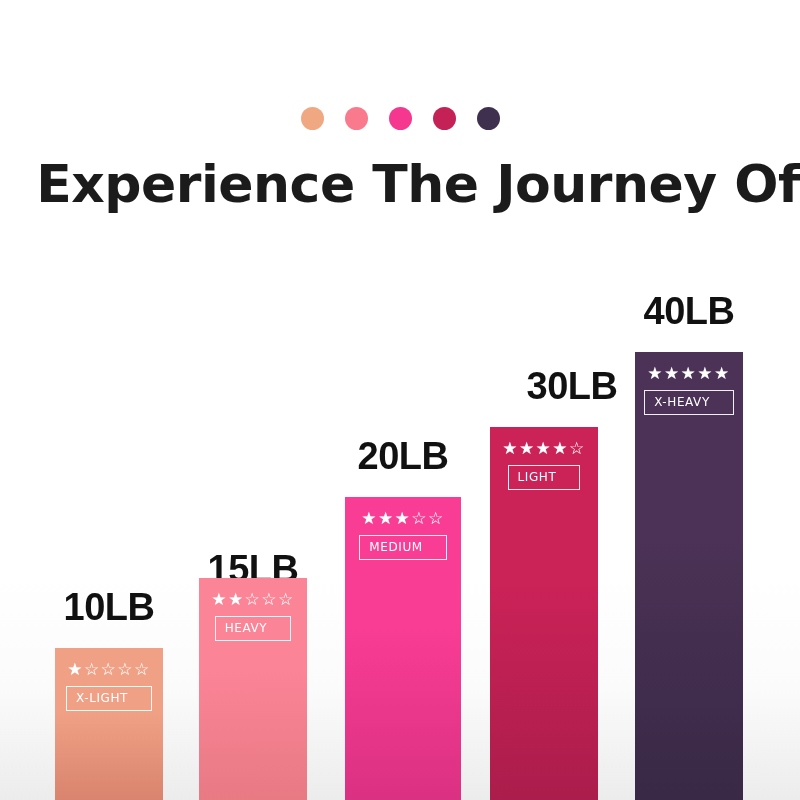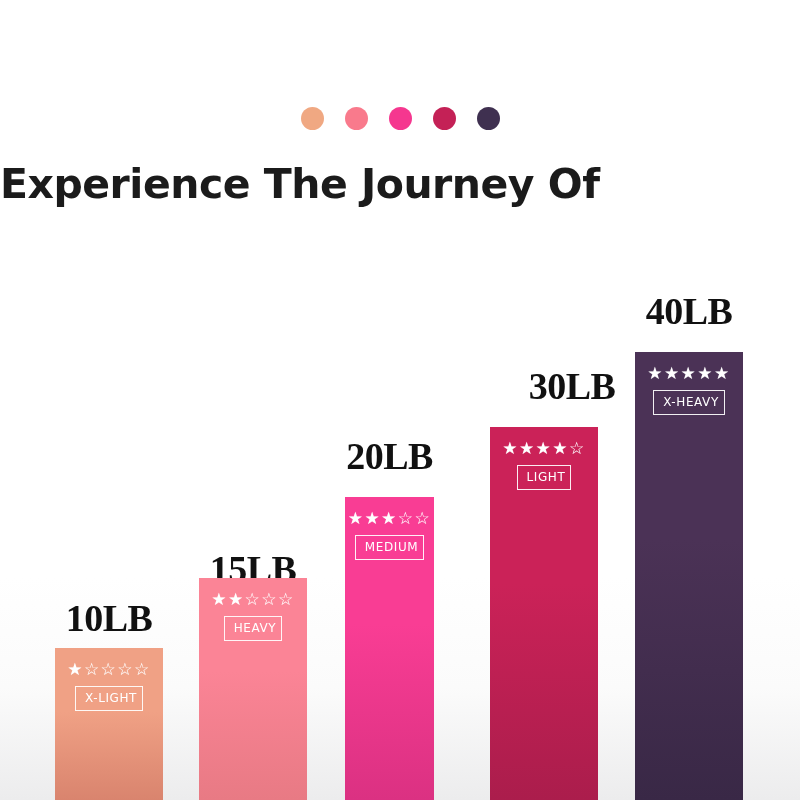--- a/index.html
+++ b/index.html
@@ -31,24 +31,24 @@
     height: 23px;
     border-radius: 50%;
   }
 
   
   #page-title {
     position: absolute;
     top: 150px;
     left: 0;
     width: 800px;
-    text-align: left;
+    text-align: right;
     font-family: "DejaVu Sans", sans-serif;
     font-weight: bold;
-    font-size: 41px;
+    font-size: 52px;
     line-height: 68px;
     letter-spacing: -0.5px;
     color: #1b1b1b;
   }
   #page-title .line { display: block; }
 
   
   #chart {
     position: absolute;
     left: 0;
@@ -59,21 +59,21 @@
 
   .bar-group {
     position: absolute;
     bottom: 0;
   }
 
   .bar-label {
     position: absolute;
     left: 50%;
     transform: translateX(-50%);
-    font-family: Liberation Serif, serif;
+    font-family: Liberation Sans, sans-serif;
     font-weight: bold;
     font-size: 38px;
     line-height: 38px;
     color: #111111;
     white-space: nowrap;
     letter-spacing: -0.5px;
   }
 
   .bar {
     position: absolute;
@@ -101,21 +101,21 @@
     text-shadow: 0 0 1px rgba(255,255,255,0.35);
   }
 
   .badge {
     margin-top: 7px;
     border: 1.6px solid rgba(255,255,255,0.92);
     color: #ffffff;
     font-size: 12px;
     line-height: 12px;
     letter-spacing: 0.6px;
-    padding: 5px 5px 6px 9px;
+    padding: 5px 23px 6px 9px;
     white-space: nowrap;
     font-family: "DejaVu Sans", sans-serif;
   }
 </style>
 </head>
 <body>
 
 <div id="dots-row">
     <span class="dot" style="background: rgb(240, 168, 130);"></span>
     <span class="dot" style="background: rgb(249, 122, 140);"></span>
@@ -123,38 +123,38 @@
     <span class="dot" style="background: rgb(196, 33, 86);"></span>
     <span class="dot" style="background: rgb(63, 48, 80);"></span>
   </div>
 
 <h1 id="page-title">
   <span class="line">Experience The Journey Of</span>
 </h1>
 
 <div id="chart">
     <div class="bar-group" style="left: 55px; width: 108px; height: 212px;">
-      <div class="bar-label" style="top: 0px; margin-top: 11px;">10LB</div>
+      <div class="bar-label" style="top: 0px;">10LB</div>
       <div class="bar" style="height: 152px; background: linear-gradient(rgb(240, 161, 133) 0%, rgb(240, 161, 133) 42%, rgb(217, 132, 110) 100%);">
         <div class="bar-inner">
           <div class="stars">★☆☆☆☆</div>
           <div class="badge">X-LIGHT</div>
         </div>
       </div>
     </div>
     <div class="bar-group" style="left: 199px; width: 108px; height: 282px;">
       <div class="bar-label" style="top: 0px; margin-top: 32px;">15LB</div>
       <div class="bar" style="height: 222px; background: linear-gradient(rgb(251, 132, 150) 0%, rgb(251, 132, 150) 42%, rgb(232, 122, 132) 100%);">
         <div class="bar-inner">
           <div class="stars">★★☆☆☆</div>
           <div class="badge">HEAVY</div>
         </div>
       </div>
     </div>
-    <div class="bar-group" style="left: 345px; width: 89px; height: 363px;">
+    <div class="bar-group" style="left: 345px; width: 116px; height: 363px;">
       <div class="bar-label" style="top: 0px;">20LB</div>
       <div class="bar" style="height: 303px; background: linear-gradient(rgb(249, 61, 148) 0%, rgb(249, 61, 148) 42%, rgb(219, 49, 130) 100%);">
         <div class="bar-inner">
           <div class="stars">★★★☆☆</div>
           <div class="badge">MEDIUM</div>
         </div>
       </div>
     </div>
     <div class="bar-group" style="left: 490px; width: 108px; height: 433px;">
       <div class="bar-label" style="top: 0px; margin-left: 28px;">30LB</div>

